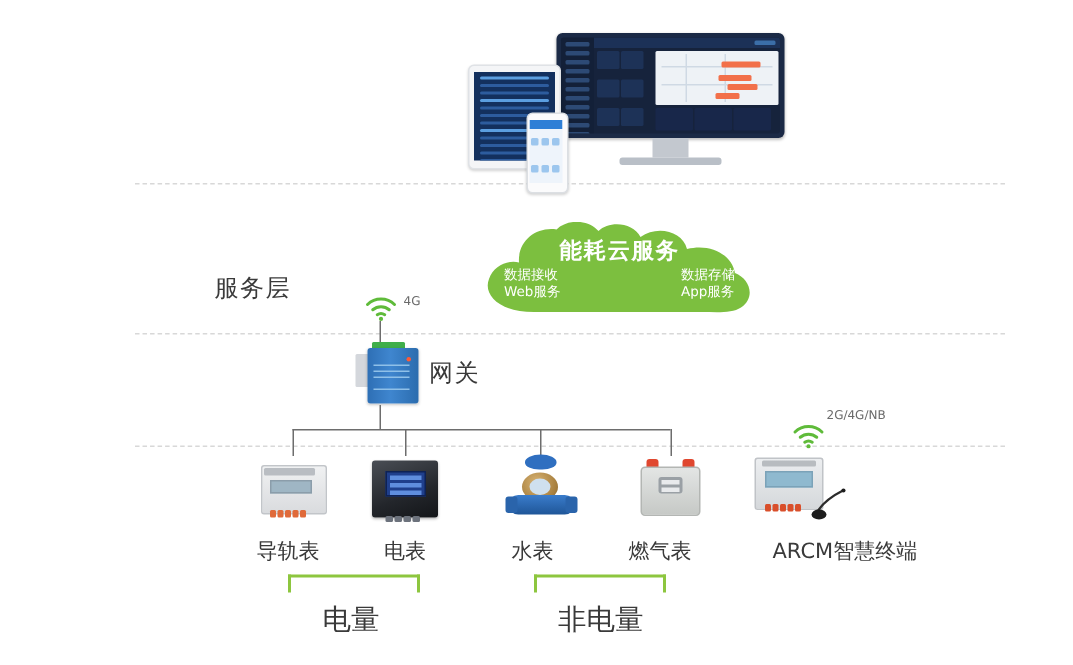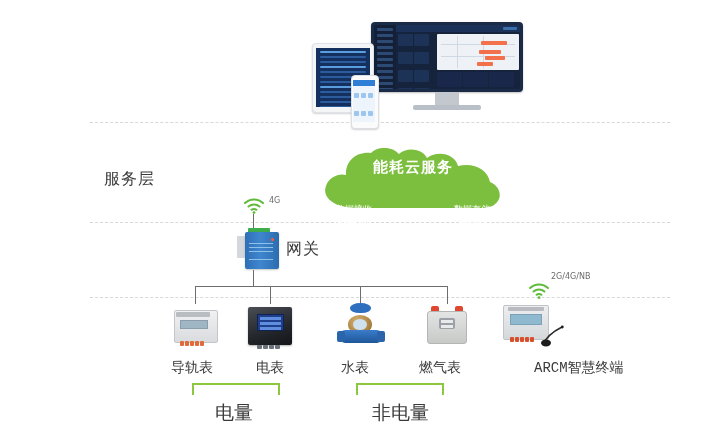--- a/index.html
+++ b/index.html
@@ -81,21 +81,21 @@
 
   
   .cloud{position:absolute;left:318px;top:148px;width:190px;height:62px;}
   .cloud svg{position:absolute;left:0;top:0;}
   .cloud .c-title{
     position:absolute;left:0;top:10px;width:190px;text-align:center;
     font-size:15px;color:#ffffff;font-weight:bold;letter-spacing:1px;
     font-family:"DejaVu Sans",sans-serif;
   }
   .cloud .c-cols{position:absolute;left:18px;top:31px;width:154px;display:flex;justify-content:space-between;}
-  .cloud .c-col{font-size:9px;color:#ffffff;line-height:11px;font-family:"DejaVu Sans",sans-serif;text-align:left;margin-top:25px;}
+  .cloud .c-col{font-size:9px;color:#ffffff;line-height:11px;font-family:"DejaVu Sans",sans-serif;text-align:left;}
 
   
   .gw-wifi{position:absolute;left:243px;top:198px;width:22px;height:16px;}
   .gw-4g{
     position:absolute;left:269px;top:196px;font-size:8px;color:#6b6b6b;
     font-family:"DejaVu Sans",sans-serif;
   }
   .gateway{position:absolute;left:237px;top:228px;width:46px;height:42px;}
   .gw-body{
     position:absolute;left:8px;top:4px;width:34px;height:37px;
@@ -211,21 +211,21 @@
 </style>
 </head>
 <body>
 
 <div id="stage">
 
   <div class="divider" style="top:122px;"></div>
   <div class="divider" style="top:222px;"></div>
   <div class="divider" style="top:297px;"></div>
 
-  <div class="layer-label" style="top:169px;">服务层</div>
+  <div class="layer-label" style="top:182px;text-align:right;">服务层</div>
 
   <div class="monitor">
     <div class="screen-frame"></div>
     <div class="screen">
       <div class="mon-sidebar">
         <i></i>
           <i></i>
           <i></i>
           <i></i>
           <i></i>
@@ -397,21 +397,21 @@
       <path d="M8.5 11.8 A4.5 4.5 0 0 1 13.5 11.8" stroke="#5fbb3a" stroke-width="2" fill="none" stroke-linecap="round"></path>
       <circle cx="11" cy="14.6" r="1.4" fill="#5fbb3a"></circle>
     </svg>
   </div>
   <div class="arcm-net">2G/4G/NB</div>
 
   <div class="dev-label" style="left:171px;top:359px;">导轨表</div>
   <div class="dev-label" style="left:256px;top:359px;">电表</div>
   <div class="dev-label" style="left:341px;top:359px;">水表</div>
   <div class="dev-label" style="left:419px;top:359px;">燃气表</div>
-  <div class="dev-label" style="left:534px;top:359px;font-family:Liberation Mono, monospace;">ARCM智慧终端</div>
+  <div class="dev-label" style="left:515px;top:359px;">ARCM智慧终端</div>
 
   <div class="bracket" style="left:192px;top:383px;width:88px;">
     <div class="bh"></div>
       <div class="bl"></div>
       <div class="br"></div>
   </div>
   <div class="group-label" style="left:215px;top:400px;">电量</div>
 
   <div class="bracket" style="left:356px;top:383px;width:88px;">
     <div class="bh"></div>

